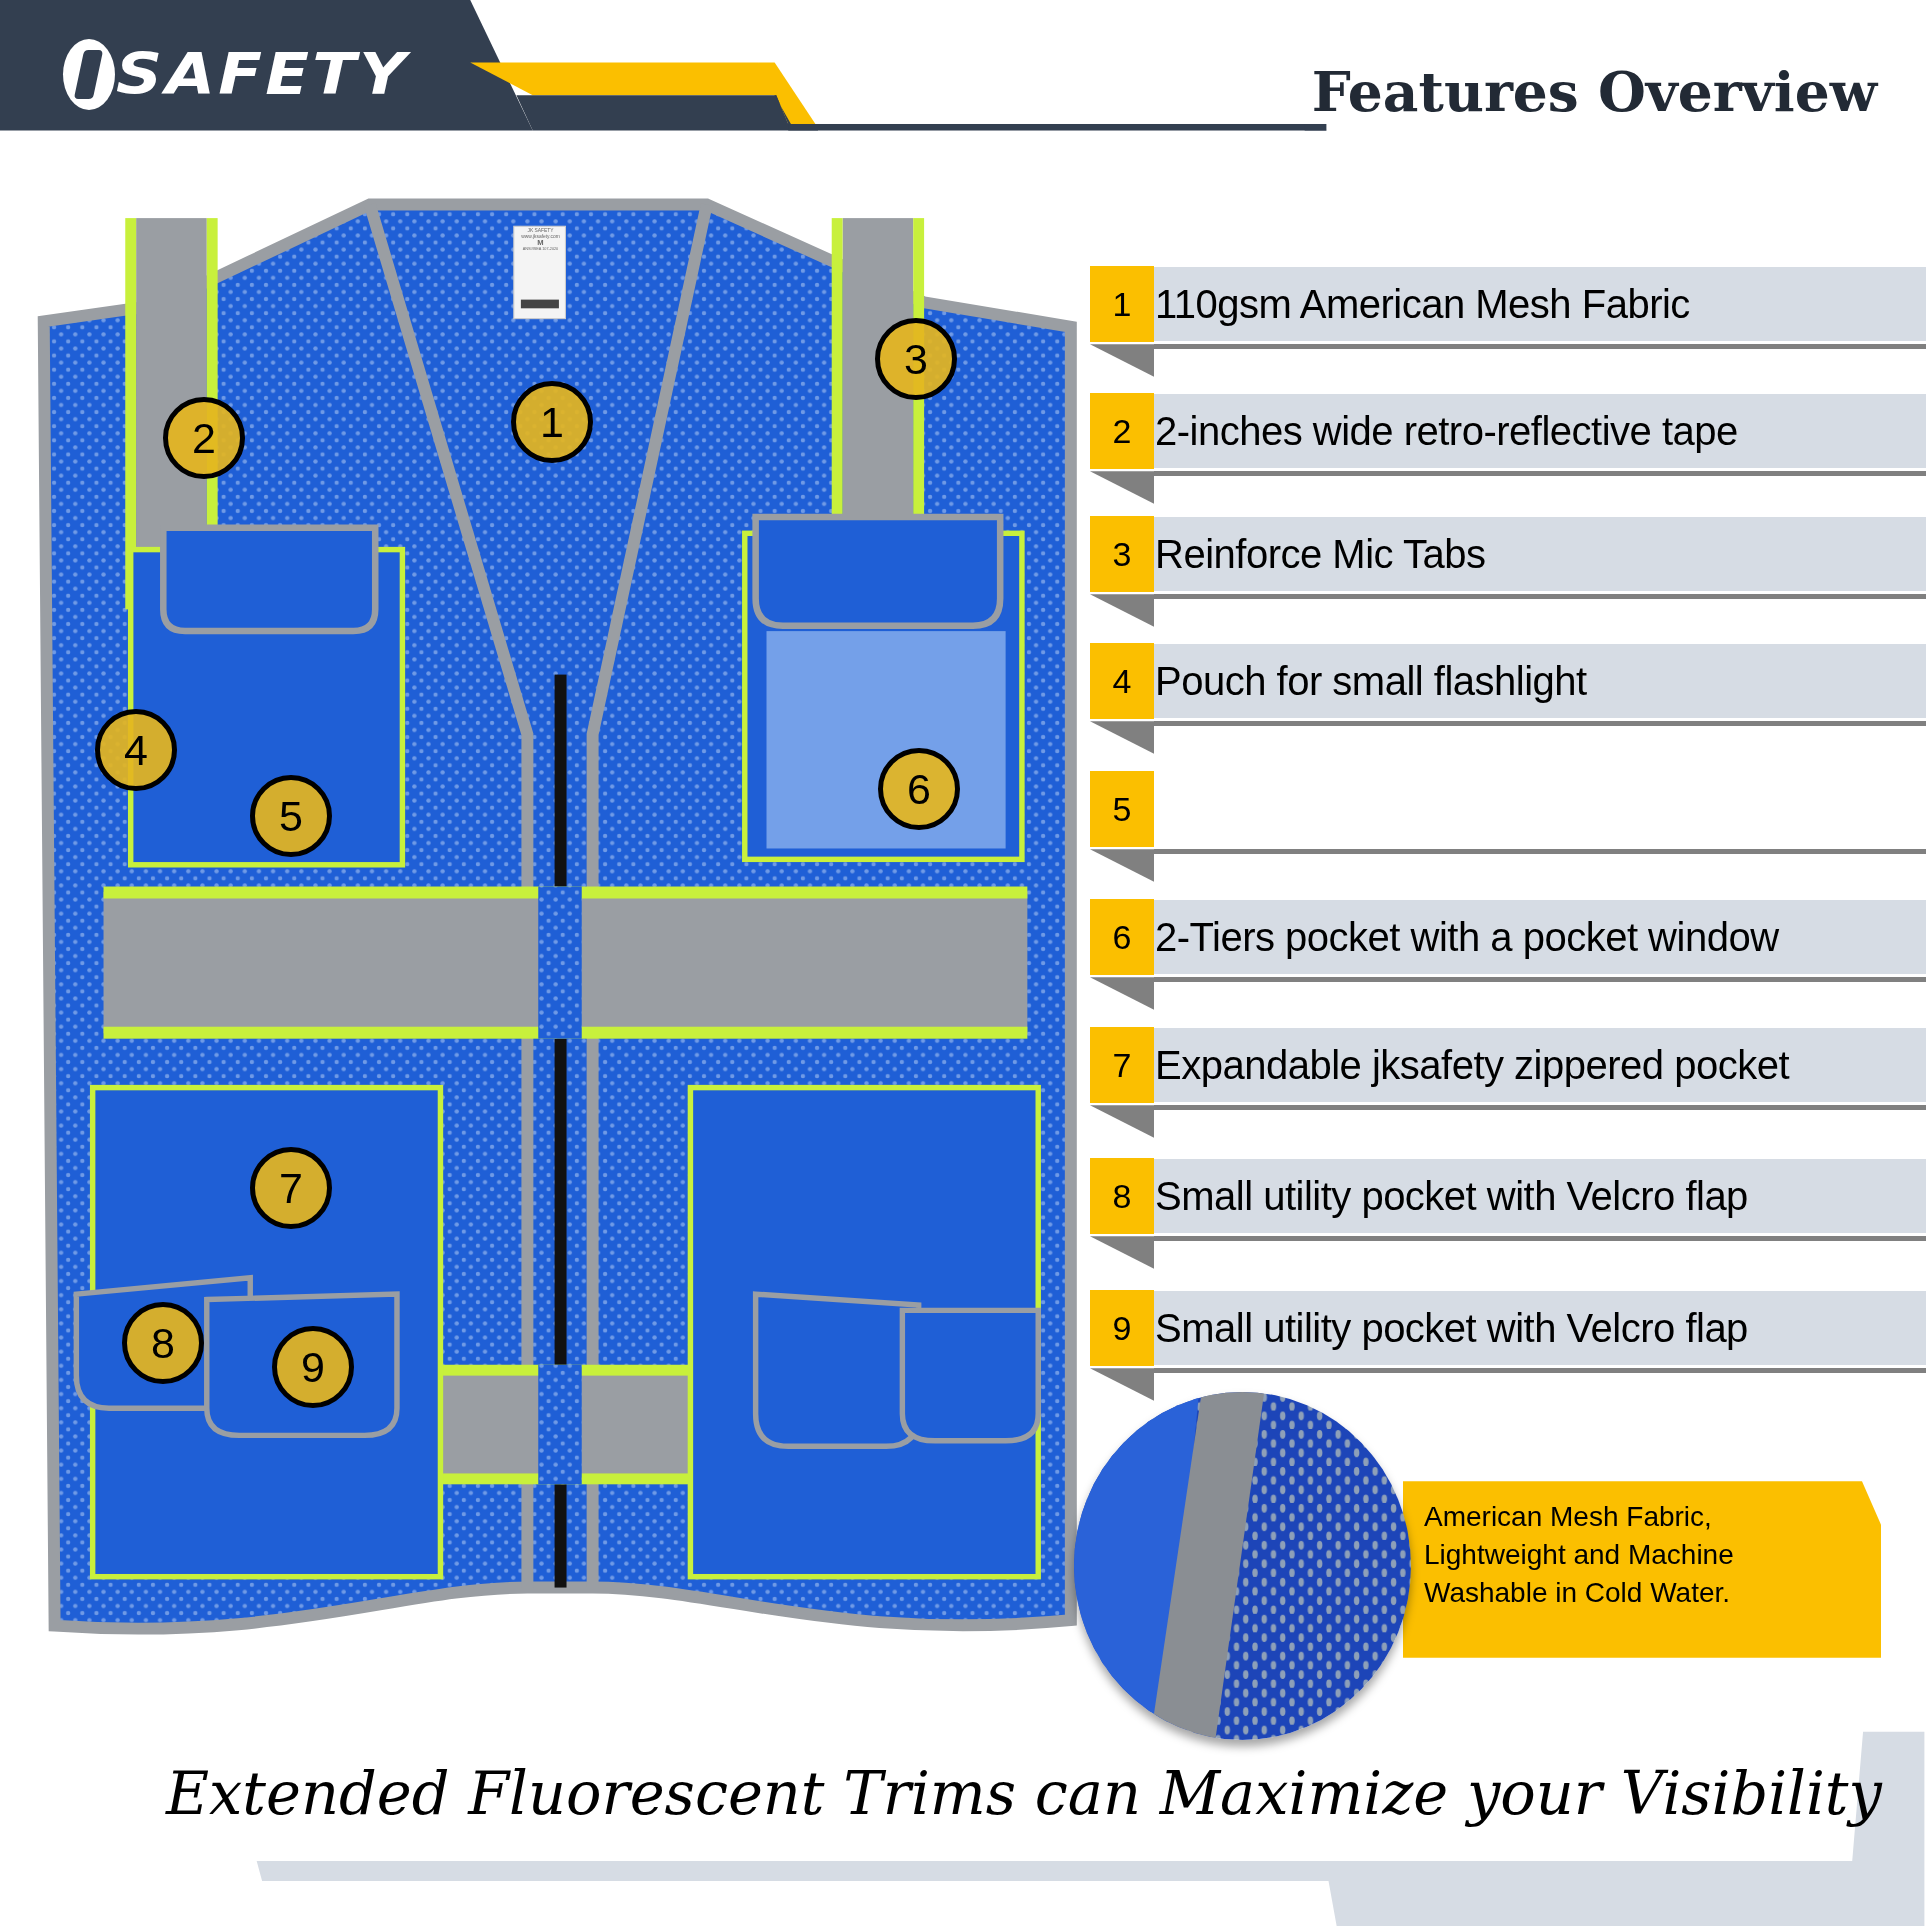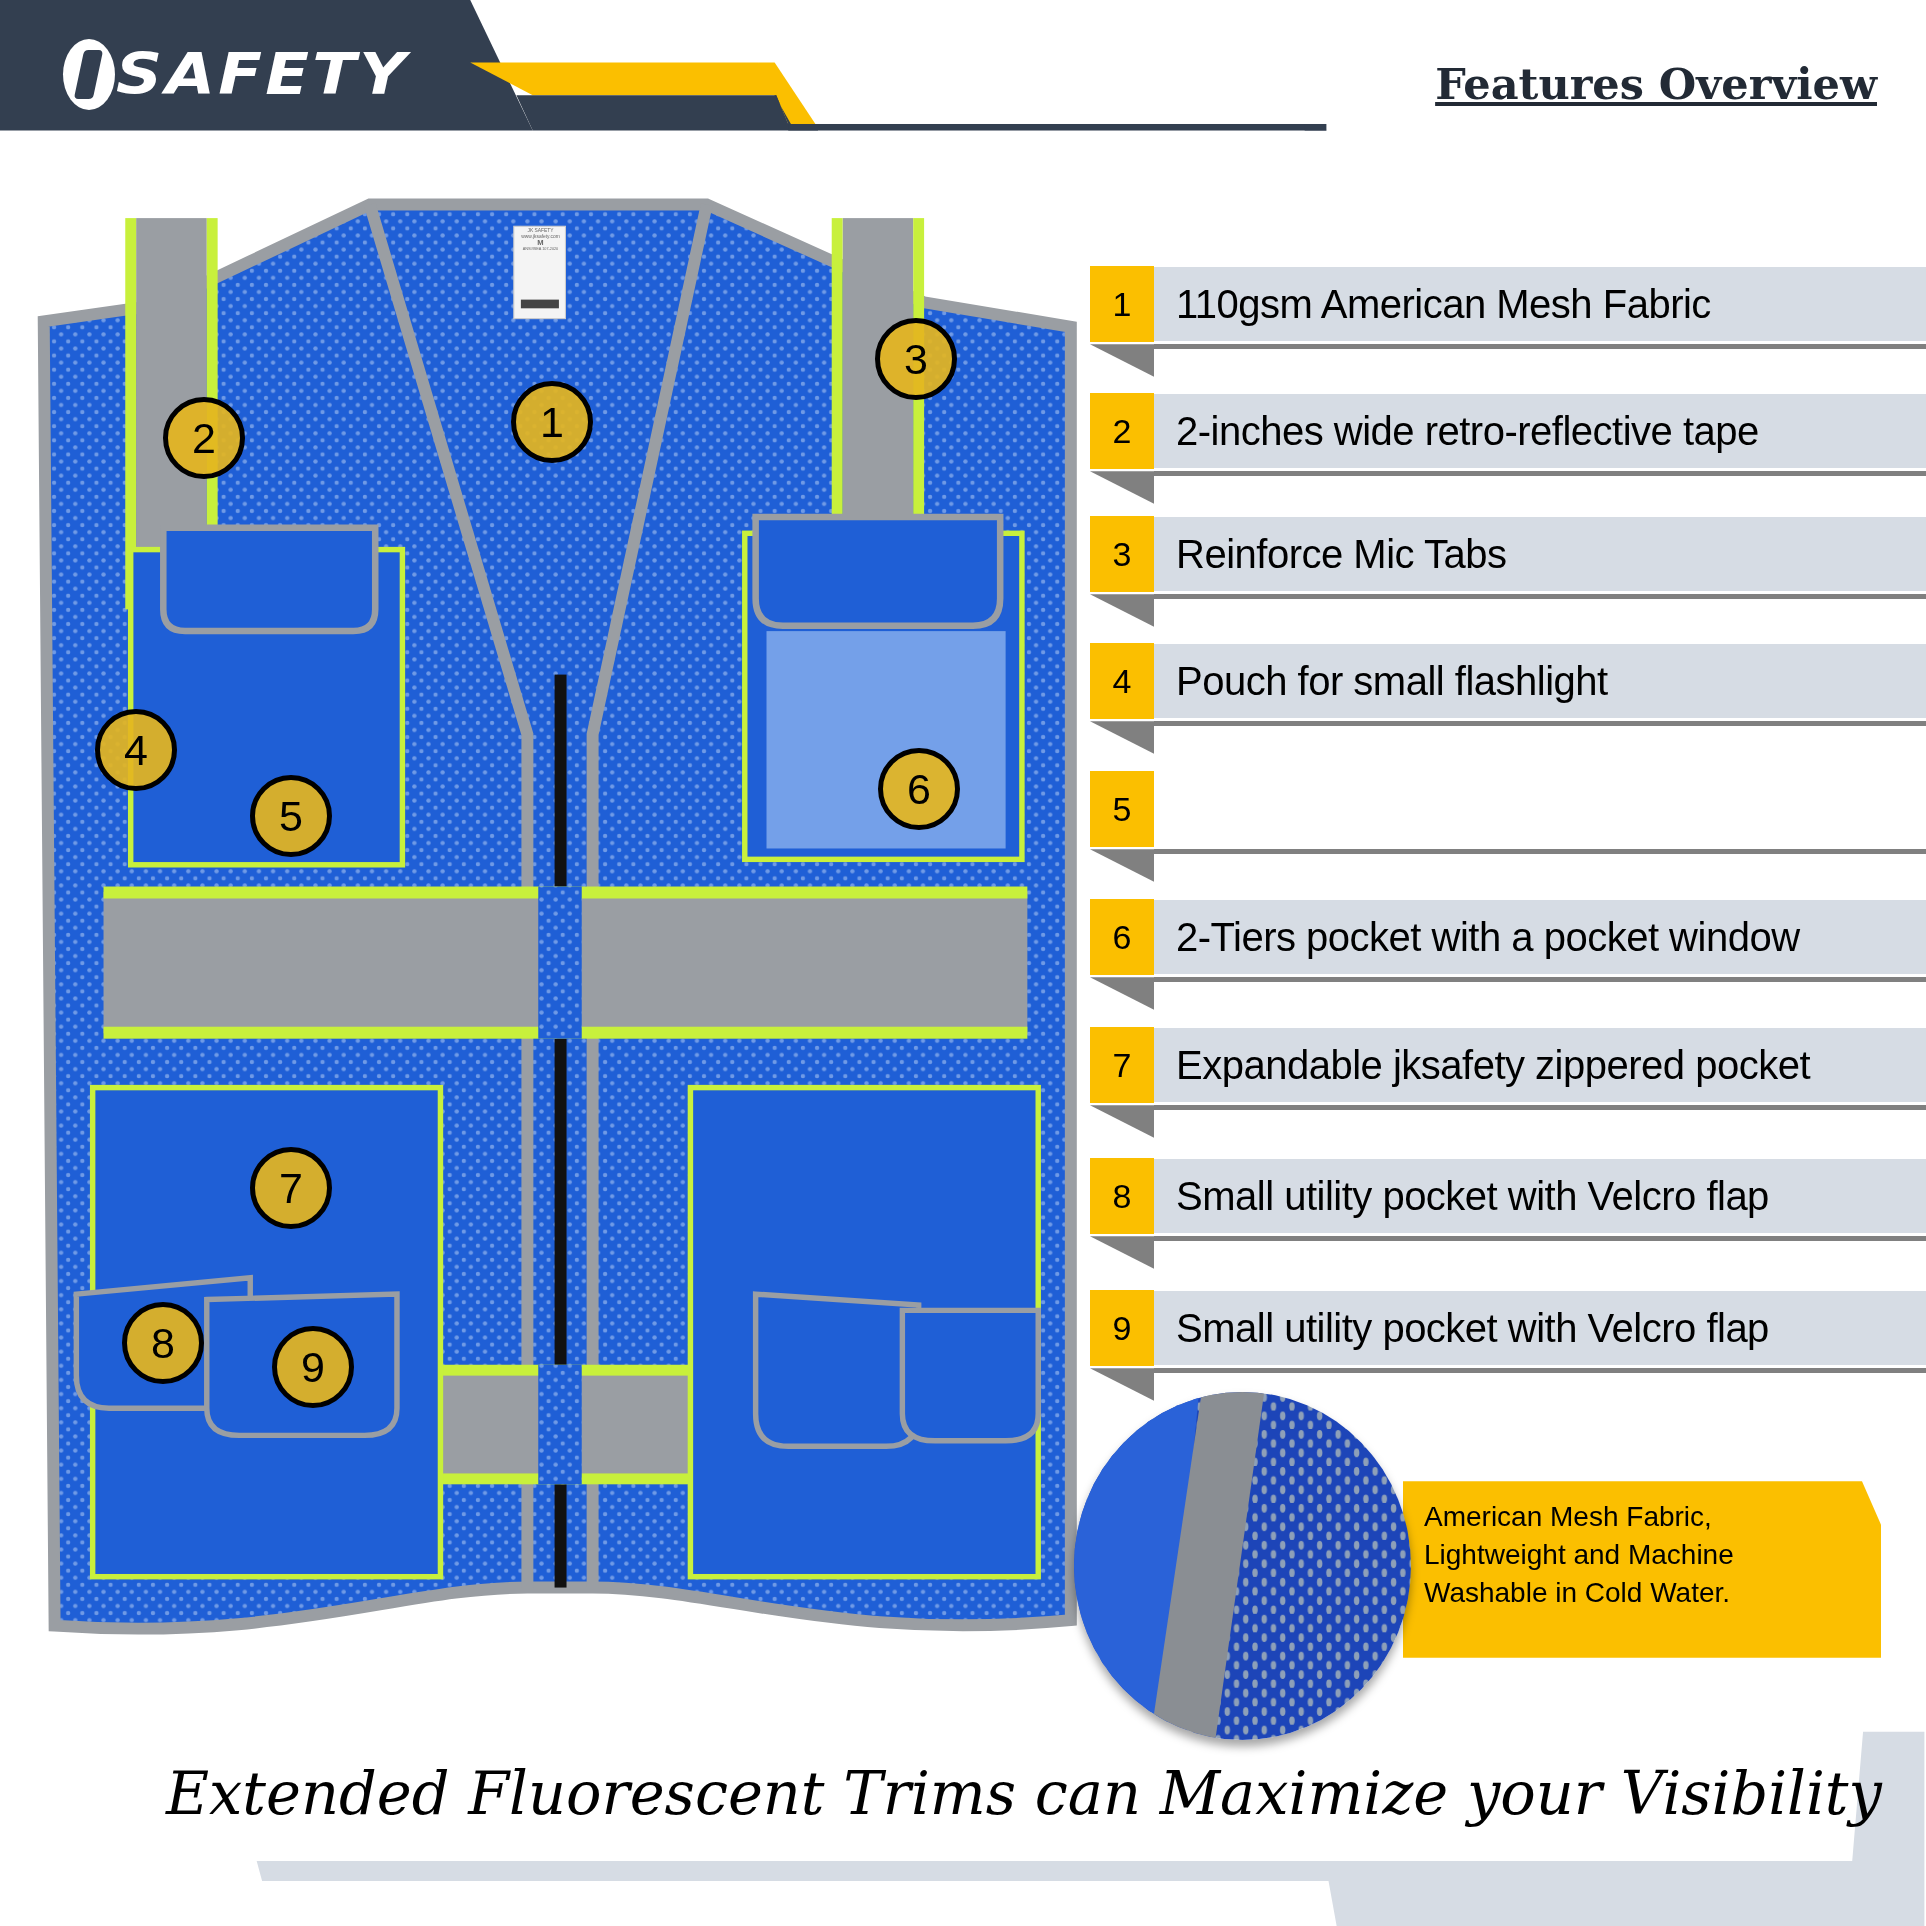--- a/index.html
+++ b/index.html
@@ -2,28 +2,28 @@
 <html style="font-size:8.7px"><head>
 <meta charset="utf-8">
 <style>
   html,body{margin:0;padding:0;background:#fff;}
   body{width:1926px;height:1926px;position:relative;overflow:hidden;font-family:"Liberation Sans",sans-serif;}
   .abs{position:absolute;}
   #logo{left:63px;top:33px;width:348px;height:82px;display:flex;align-items:center;gap:1px;color:#fff;}
   #logo .mark{width:52px;height:71px;border-radius:50%;background:#fff;position:relative;}
   #logo .mark:after{content:"";position:absolute;left:16.3px;top:11px;width:18.5px;height:49px;background:#333f50;border-radius:4.3px;transform:skewX(-12deg);}
   #logo .word{font-family:"DejaVu Sans",sans-serif;font-weight:bold;font-style:italic;font-size:64px;letter-spacing:3.3px;transform:scaleY(.9);}
-  #title{right:49px;top:59px;font-family:"DejaVu Serif",serif;font-weight:bold;font-size:43px;color:#222a35;text-decoration:underline;}
+  #title{right:49px;top:59px;font-family:"DejaVu Serif",serif;font-weight:bold;font-size:55px;color:#222a35;}
   
   #vest{left:22px;top:196px;width:1076px;height:1468px;}
   .marker{position:absolute;width:82px;height:82px;border-radius:50%;background:rgba(228,181,31,.92);border:5.4px solid #000;box-sizing:border-box;display:flex;align-items:center;justify-content:center;font-size:43px;color:#000;}
   
   .feat{position:absolute;left:1090px;width:836px;height:79px;}
   .feat .num{position:absolute;left:0;top:0;width:64px;height:76px;background:#fbbf00;display:flex;align-items:center;justify-content:center;font-size:34px;color:#000;}
-  .feat .bar{position:absolute;left:64px;top:1.1px;right:0;height:74px;background:#d6dce4;display:flex;align-items:center;padding-left:22px;font-size:40px;color:#000;letter-spacing:-0.5px;}
+  .feat .bar{position:absolute;left:64px;top:1.1px;right:0;height:74px;background:#d6dce4;display:flex;align-items:center;padding-left:1px;font-size:40px;color:#000;letter-spacing:-0.5px;}
   .feat .line{position:absolute;left:64px;right:0;top:78px;height:4.9px;background:#808080;}
   
   #detail-circle{left:1074px;top:1392px;width:337px;height:348px;border-radius:50%;overflow:hidden;box-shadow:0 6.5px 9.8px rgba(0,0,0,.35);}
   #detail-box{left:1403px;top:1481px;width:478px;height:177px;}
   #detail-text{left:1424px;top:1498px;width:435px;font-size:28px;line-height:38px;color:#000;}
   
   #tagline{left:166px;top:1759px;font-family:"DejaVu Serif",serif;font-style:italic;font-size:59px;color:#000;white-space:nowrap;}
 </style>
 </head>
 <body>

